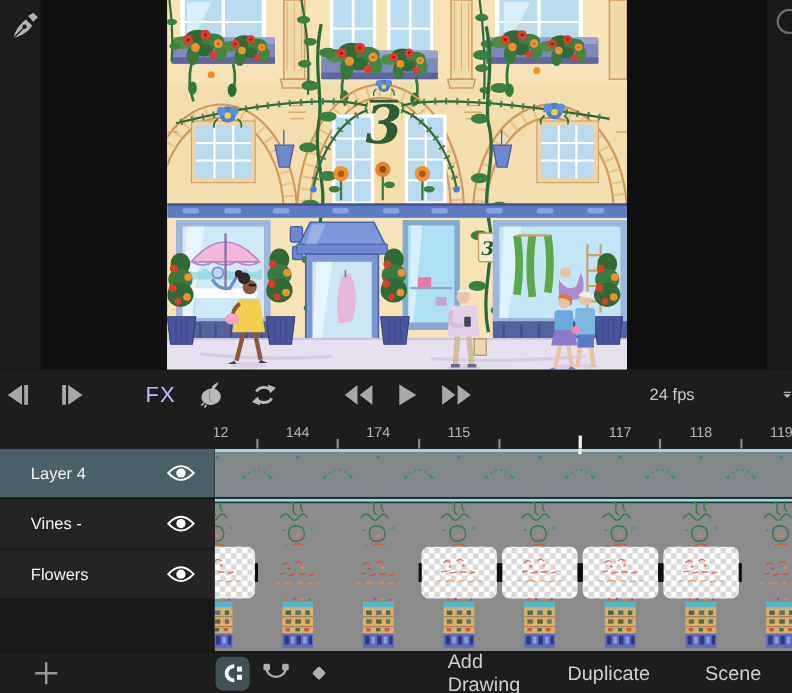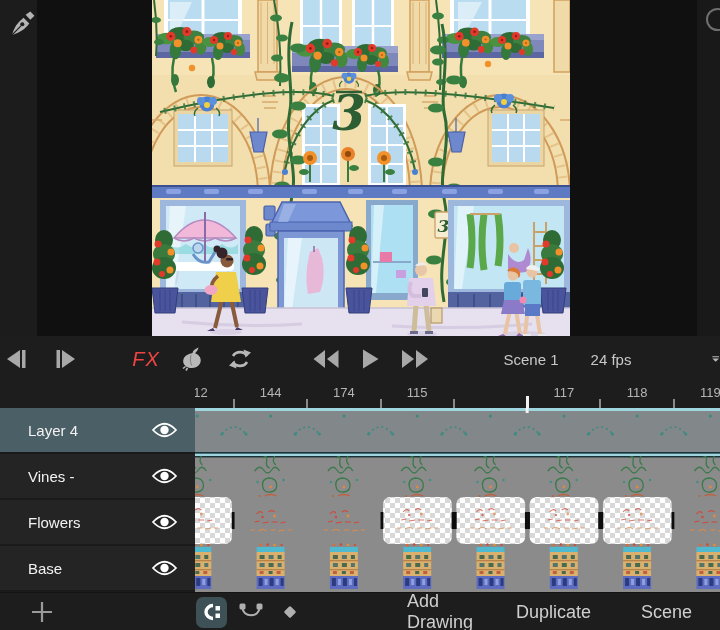--- a/index.html
+++ b/index.html
@@ -9,21 +9,21 @@
   
   #left-strip{left:0;top:0;width:37px;height:336px;background:#1c1c1c;}
   #right-strip{left:697px;top:0;width:23px;height:336px;background:#191919;}
   #canvas-wrap{left:152px;top:0;width:418px;height:336px;background:#f6e4b6;}
   #pen-icon{left:9px;top:11px;width:27px;height:27px;}
   #partial-circle{left:706px;top:8px;width:19px;height:19px;border:2px solid #6f6f6f;border-radius:50%;}
   
   #toolbar{left:0;top:336px;width:720px;height:46px;background:#1d1d1d;}
   .tb{position:absolute;top:0;height:46px;display:flex;align-items:center;justify-content:center;}
   .tb-label{color:#c8c8c8;font-size:15px;}
-  #fx-label{color:#ef4444;font-size:20px;letter-spacing:1px;font-style:italic;}
+  #fx-label{color:#c4b5fd;font-size:20px;letter-spacing:1px;}
   
   #ruler{left:0;top:382px;width:720px;height:26px;background:#1d1d1d;}
   #ruler-clip{position:absolute;left:195px;top:0;right:0;height:26px;overflow:hidden;}
   .frame-label{position:absolute;top:3px;transform:translateX(-50%);color:#b5b5b5;font-size:13px;}
   .tick{position:absolute;top:17px;width:2px;height:9px;background:#8a8a8a;}
   .tick.playhead{width:3px;height:12px;top:14px;background:#f2f2f2;}
   
   #tracks-svg{left:195px;top:408px;}
   #layer-panel{left:0;top:408px;width:195px;height:184px;background:#1a1a1a;}
   .layer-row{position:relative;width:195px;height:44px;margin-bottom:2px;background:#242424;
@@ -437,23 +437,20 @@
     <div class="tb" style="left:356px;width:28px;">
       <svg width="20" height="22" viewBox="0 0 20 22">
           <polygon points="3,1.5 3,20.5 18.5,11" fill="#a8a8a8"></polygon>
         </svg>
     </div>
     <div class="tb" style="left:398px;width:34px;">
       <svg width="30" height="20" viewBox="0 0 30 20">
           <polygon points="2,1 2,19 14,10" fill="#a8a8a8"></polygon>
           <polygon points="16,1 16,19 28,10" fill="#a8a8a8"></polygon>
         </svg>
-    </div>
-    <div class="tb" style="left:496px;width:70px;">
-      <span class="tb-label">Scene 1</span>
     </div>
     <div class="tb" style="left:584px;width:54px;">
       <span class="tb-label">24 fps</span>
     </div>
     <div class="tb" style="left:702px;width:18px;overflow:visible;">
       <svg width="26" height="22" viewBox="0 0 26 22" style="margin-left:10px;">
           <rect x="1" y="2" width="22" height="3.5" rx="1" fill="#b8b8b8"></rect>
           <polygon points="1,9 23,9 12,20" fill="#b8b8b8"></polygon>
         </svg>
     </div>
@@ -622,29 +619,20 @@
       </div>
       <div class="layer-row">
         <span class="layer-name">Flowers</span>
         <span class="eye-btn">
           <svg width="27" height="18" viewBox="0 0 27 18">
             <path d="M2,9 Q13.5,-3.5 25,9 Q13.5,21.5 2,9 Z" fill="none" stroke="#ffffff" stroke-width="1.8"></path>
             <circle cx="13.5" cy="9" r="4.2" fill="#ffffff"></circle>
           </svg>
         </span>
       </div>
-      <div class="layer-row">
-        <span class="layer-name">Base</span>
-        <span class="eye-btn">
-          <svg width="27" height="18" viewBox="0 0 27 18">
-            <path d="M2,9 Q13.5,-3.5 25,9 Q13.5,21.5 2,9 Z" fill="none" stroke="#ffffff" stroke-width="1.8"></path>
-            <circle cx="13.5" cy="9" r="4.2" fill="#ffffff"></circle>
-          </svg>
-        </span>
-      </div>
     </div>
 
   <div class="abs" id="bottom-bar">
     <div class="bb" style="left:24px;width:36px;">
       <svg width="26" height="26" viewBox="0 0 26 26">
           <path d="M13,3 v20 M3,13 h20" stroke="#9a9a9a" stroke-width="2.2"></path>
         </svg>
     </div>
     <div id="tool-strip" class="bb" style="left:196px;width:110px;gap:8px;">
         <div class="tool-btn selected">

